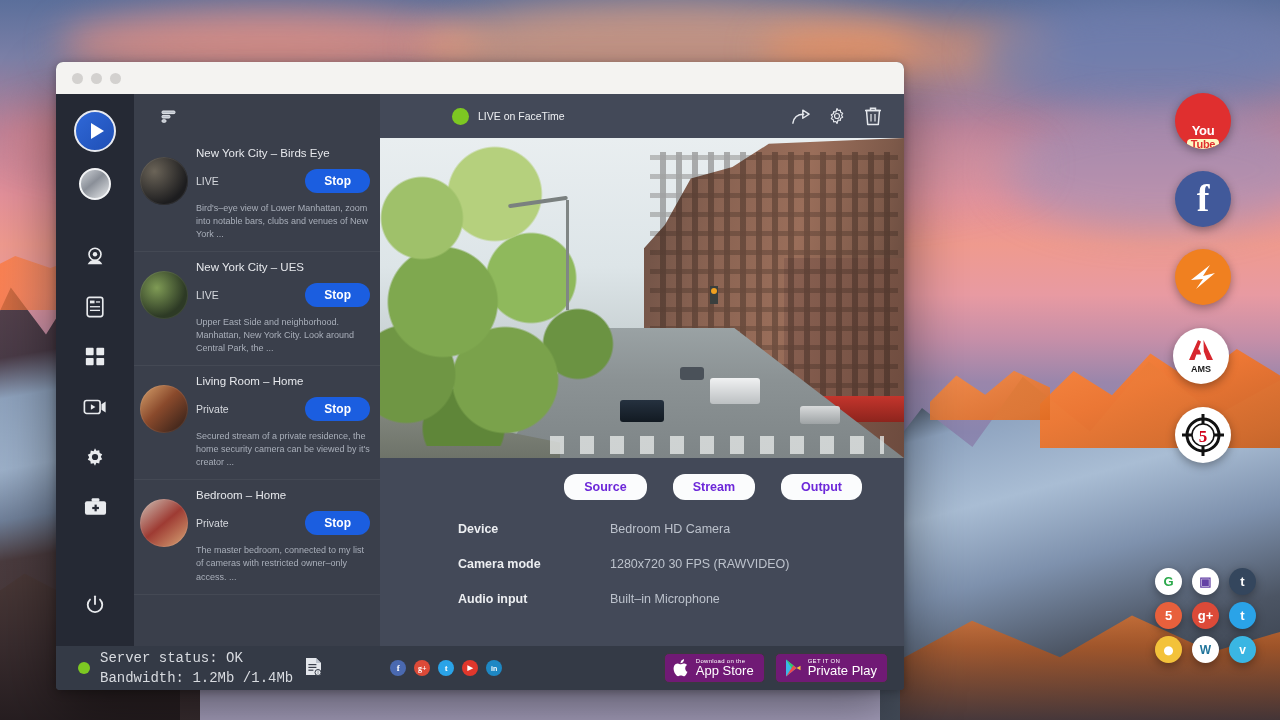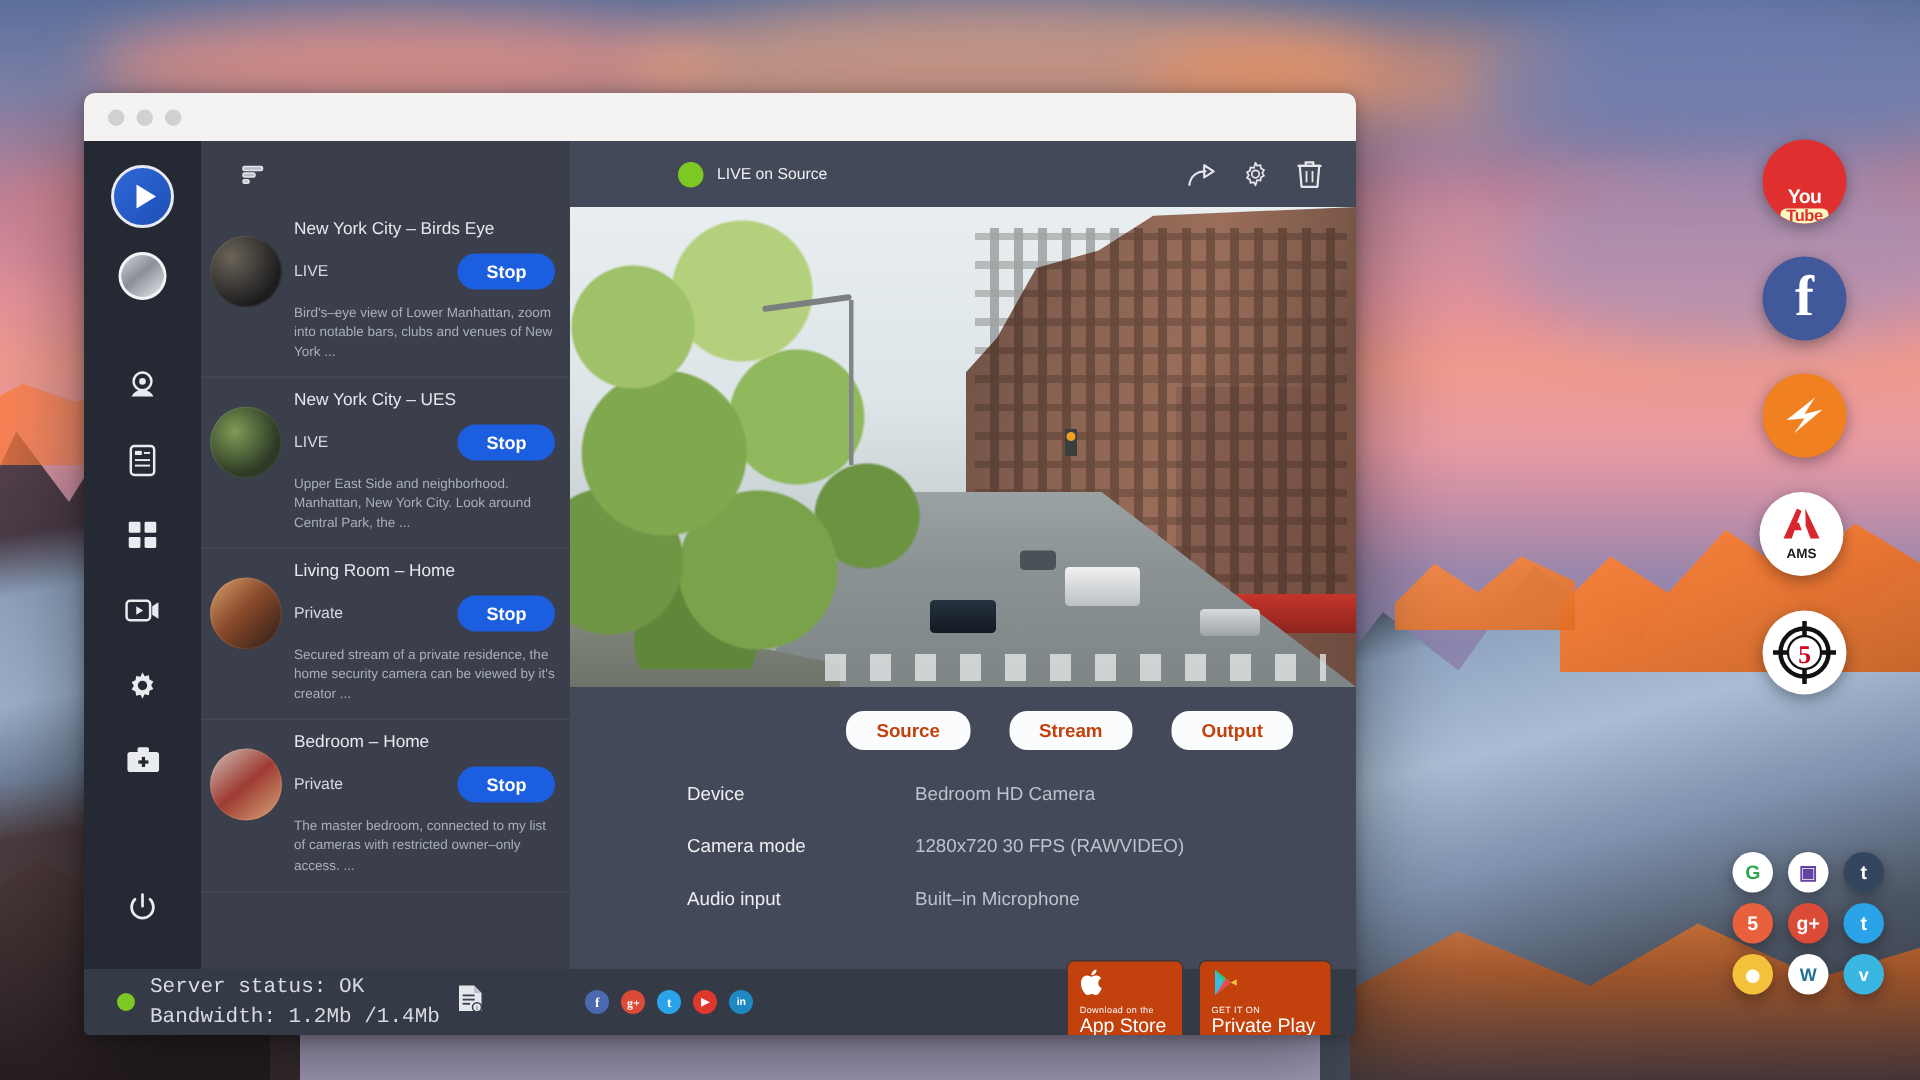--- a/index.html
+++ b/index.html
@@ -230,49 +230,49 @@
   #vid-signal { position: absolute; right: 186px; top: 148px; width: 8px; height: 18px; background: #3a3f3e; }
   #vid-signal-light { position: absolute; right: 187px; top: 150px; width: 6px; height: 6px; border-radius: 50%; background: #f0a020; }
   #vid-sidewalk-l {
     position: absolute; left: 0; bottom: 0; width: 180px; height: 70px;
     background: linear-gradient(#8b9088,#6e7369); clip-path: polygon(0 26%, 100% 78%, 100% 100%, 0 100%);
   }
 
   
   #tabs { display: flex; justify-content: flex-end; gap: 26px; padding: 16px 42px 0 0; flex: none; }
   .tab-pill {
-    background: #fbfcfd; color: #c2410c; font-size: 12.5px; font-weight: bold;
+    background: #fbfcfd; color: #6d28d9; font-size: 12.5px; font-weight: bold;
     border: none; border-radius: 12px; padding: 6px 20px; cursor: pointer;
   }
 
   
   #details { padding: 22px 0 0 78px; flex: 1; }
   .det-row { display: flex; margin-bottom: 21px; }
-  .det-label { width: 152px; color: #eceef1; font-size: 12.5px; font-weight: normal; }
+  .det-label { width: 152px; color: #eceef1; font-size: 12.5px; font-weight: bold; }
   .det-value { color: #bcc2cc; font-size: 12.5px; }
 
   
   #statusbar {
     height: 44px; background: #343a46; display: flex; align-items: center;
     padding: 0 16px 0 22px; flex: none; gap: 10px;
   }
   #srv-dot { width: 12px; height: 12px; border-radius: 50%; background: #7dc822; flex: none; }
   #srv-text { color: #d8dbe0; font-size: 14px; line-height: 1.45; font-family: Liberation Mono, monospace; }
   #srv-doc { margin-left: 2px; }
   #status-spacer-l { width: 48px; }
   #social-row { display: flex; gap: 8px; }
   .soc {
     width: 16px; height: 16px; border-radius: 50%; display: flex;
     align-items: center; justify-content: center; color: #fff; font-size: 9px;
     font-family: "Liberation Serif", serif; font-weight: bold;
   }
   #status-spacer-r { flex: 1; }
   .store-badge {
-    display: flex; align-items: flex-start; gap: 6px; background: #c2410c; color: #fff;
-    border: 1px solid #3a3a3e; border-radius: 5px; padding: 4px 10px 4px 8px; cursor: pointer; flex-direction: column;
+    display: flex; align-items: flex-end; gap: 6px; background: #701a75; color: #fff;
+    border: 1px solid #3a3a3e; border-radius: 5px; padding: 4px 10px 4px 8px; cursor: pointer;
   }
   .store-sub { font-size: 6px; letter-spacing: .3px; line-height: 1; display: block; text-transform: none; }
   .store-main { font-size: 13px; line-height: 1.1; display: block; }
   .store-text { text-align: left; }
 </style>
 </head>
 <body>
 
 <div id="desktop">
 
@@ -500,21 +500,21 @@
 
 
         </div>
       </div>
 
       <div id="main">
 
         <div id="topbar">
           <div id="live-group">
             <span id="live-dot"></span>
-            <span id="live-text">LIVE on Source</span>
+            <span id="live-text">LIVE on FaceTime</span>
           </div>
           <div id="topbar-spacer"></div>
 
           <span class="top-icon">
             <svg width="20" height="18" viewBox="0 0 22 20">
               <path d="M2 18c1-7 6-10 12-10" fill="none" stroke="#e4e7ec" stroke-width="1.6" stroke-linecap="round"></path>
               <path d="M13 3.5 L20 8 L13 12.5 Z" fill="none" stroke="#e4e7ec" stroke-width="1.6" stroke-linejoin="round"></path>
             </svg>
           </span>
           <span class="top-icon">

